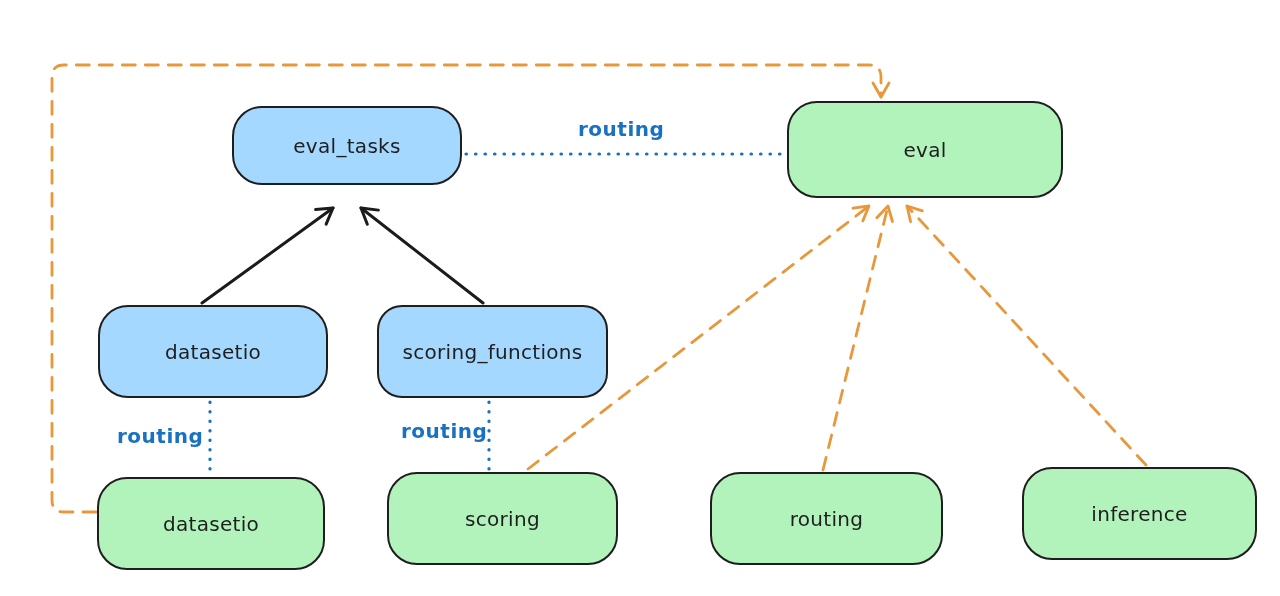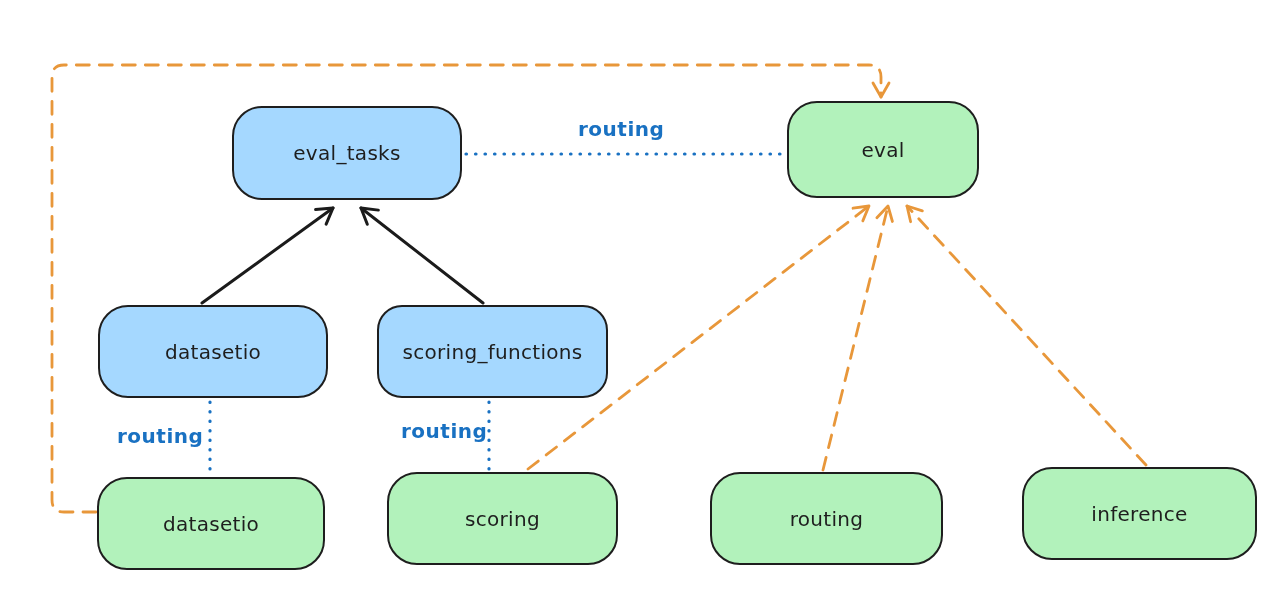--- a/index.html
+++ b/index.html
@@ -97,23 +97,23 @@
     <path class="edge-dotted" d="M 466 154 L 786 154"></path>
     <path class="edge-dotted" d="M 210 402 L 210 474"></path>
     <path class="edge-dotted" d="M 489 402 L 489 469"></path>
 
     <path class="edge-dashed" d="M 96 512 L 64 512 Q 52 512 52 500 L 52 77 Q 52 65 64 65 L 869 65 Q 881 65 881 77 L 881 97" marker-end="url(#arrow-orange)"></path>
     <path class="edge-dashed" d="M 528 469 L 869 206" marker-end="url(#arrow-orange)"></path>
     <path class="edge-dashed" d="M 823 470 L 888 206" marker-end="url(#arrow-orange)"></path>
     <path class="edge-dashed" d="M 1146 465 L 907 206" marker-end="url(#arrow-orange)"></path>
   </svg>
 
-  <div class="node node-blue" style="left:232px; top:106px; width:230px; height:94px;">eval_tasks</div>
+  <div class="node node-blue" style="left:232px; top:106px; width:230px; height:79px;">eval_tasks</div>
 
-  <div class="node node-green" style="left:787px; top:101px; width:192px; height:97px;">eval</div>
+  <div class="node node-green" style="left:787px; top:101px; width:276px; height:97px;">eval</div>
 
   <div class="node node-blue" style="left:98px; top:305px; width:230px; height:93px;">datasetio</div>
 
   <div class="node node-blue" style="left:377px; top:305px; width:231px; height:93px;border-radius:25px;">scoring_functions</div>
 
   <div class="node node-green" style="left:387px; top:472px; width:231px; height:93px;">scoring</div>
 
   <div class="node node-green" style="left:97px; top:477px; width:228px; height:93px;">datasetio</div>
 
   <div class="node node-green" style="left:710px; top:472px; width:233px; height:93px;">routing</div>

